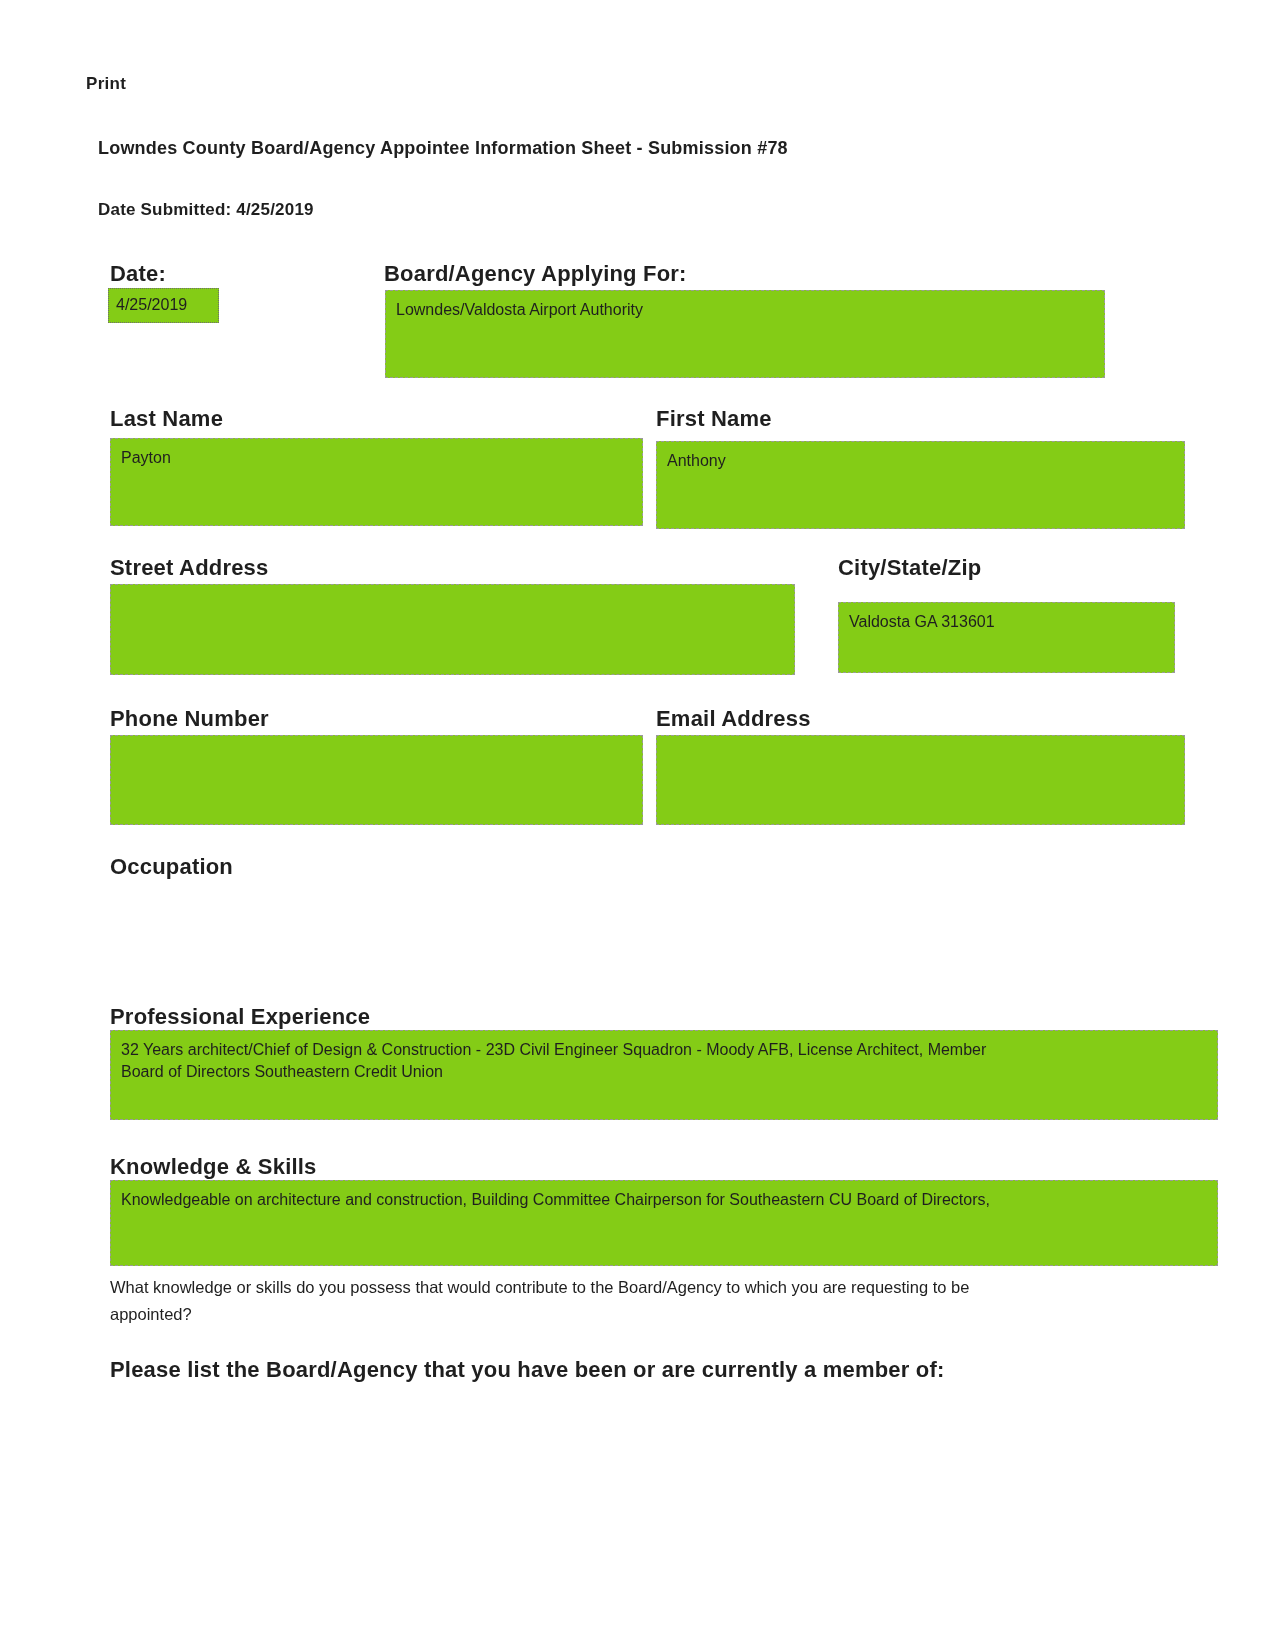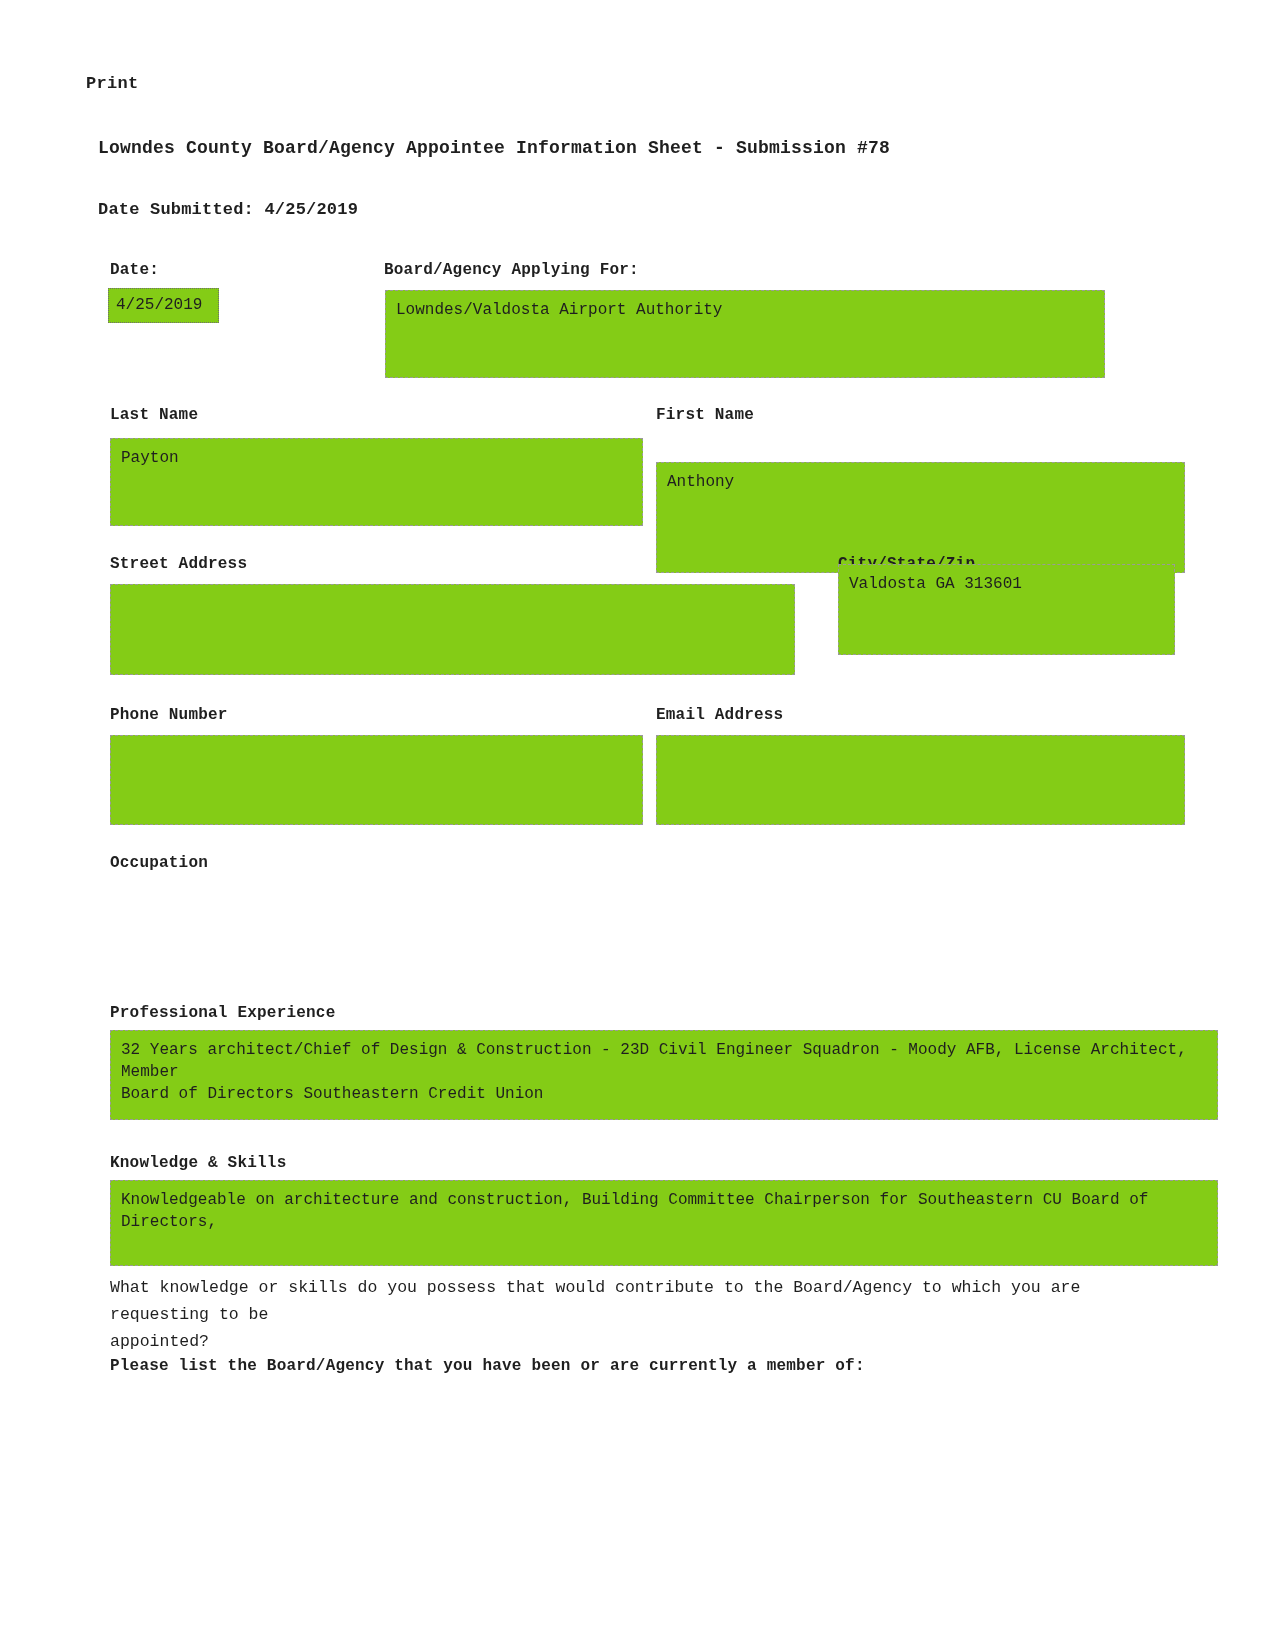--- a/index.html
+++ b/index.html
@@ -5,25 +5,25 @@
   html,body{margin:0;padding:0;background:#e8e8e8;}
   .page{
     position:relative;
     width:1275px;height:1651px;
     margin:0 auto;
     background:#ffffff;
     font-family:"Liberation Sans","DejaVu Sans",sans-serif;
     color:#1f1f1f;
     overflow:hidden;
   }
-  .abs{position:absolute;font-family:Liberation Mono, monospace;}
+  .abs{position:absolute;}
   .print-link{font-size:17px;font-weight:bold;letter-spacing:.3px;}
   .doc-title{font-size:18px;font-weight:bold;letter-spacing:.2px;}
   .date-submitted{font-size:17px;font-weight:bold;letter-spacing:.2px;}
-  .field-label{font-size:16px;font-weight:bold;letter-spacing:.2px;white-space:nowrap;}
+  .field-label{font-size:22px;font-weight:bold;letter-spacing:.2px;white-space:nowrap;}
   .field-box{
     border:1px dashed #9a9a9a;
     background:#84cc16;
     box-sizing:border-box;
     font-size:16px;
     line-height:22px;
     padding:8px 10px;
     white-space:pre-line;
     overflow:hidden;
   }
@@ -44,27 +44,27 @@
   <div class="abs field-label" style="left:110px;top:261px;">Date:</div>
   <div class="abs field-box small" style="left:108px;top:288px;width:111px;height:35px;">4/25/2019</div>
 
   <div class="abs field-label" style="left:384px;top:261px;">Board/Agency Applying For:</div>
   <div class="abs field-box" style="left:385px;top:290px;width:720px;height:88px;">Lowndes/Valdosta Airport Authority</div>
 
   <div class="abs field-label" style="left:110px;top:406px;">Last Name</div>
   <div class="abs field-box" style="left:110px;top:438px;width:533px;height:88px;">Payton</div>
 
   <div class="abs field-label" style="left:656px;top:406px;">First Name</div>
-  <div class="abs field-box" style="left:656px;top:462px;width:529px;height:111px;">Anthony</div>
+  <div class="abs field-box" style="left:656px;top:441px;width:529px;height:88px;">Anthony</div>
 
   <div class="abs field-label" style="left:110px;top:555px;">Street Address</div>
   <div class="abs field-box" style="left:110px;top:584px;width:685px;height:91px;"></div>
 
   <div class="abs field-label" style="left:838px;top:555px;">City/State/Zip</div>
-  <div class="abs field-box" style="left:838px;top:564px;width:337px;height:91px;">Valdosta GA 313601</div>
+  <div class="abs field-box" style="left:838px;top:602px;width:337px;height:71px;">Valdosta GA 313601</div>
 
   <div class="abs field-label" style="left:110px;top:706px;">Phone Number</div>
   <div class="abs field-box" style="left:110px;top:735px;width:533px;height:90px;"></div>
 
   <div class="abs field-label" style="left:656px;top:706px;">Email Address</div>
   <div class="abs field-box" style="left:656px;top:735px;width:529px;height:90px;"></div>
 
   <div class="abs field-label" style="left:110px;top:854px;">Occupation</div>
 
   <div class="abs field-label" style="left:110px;top:1004px;">Professional Experience</div>

